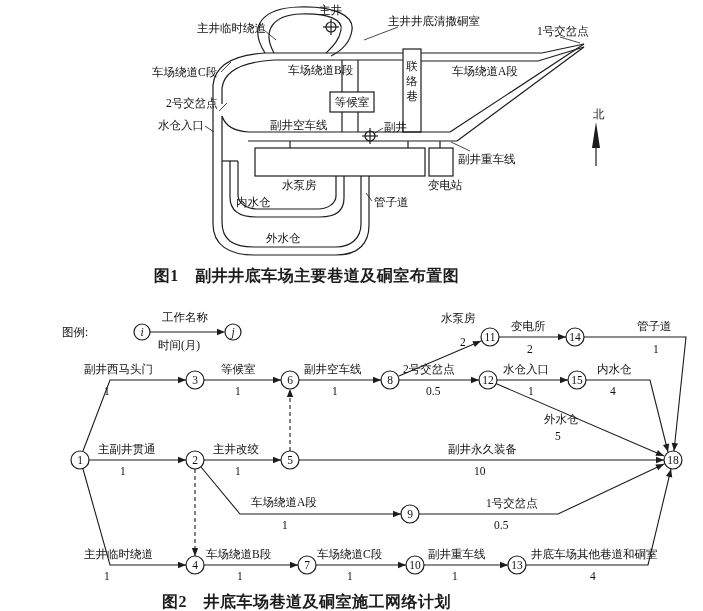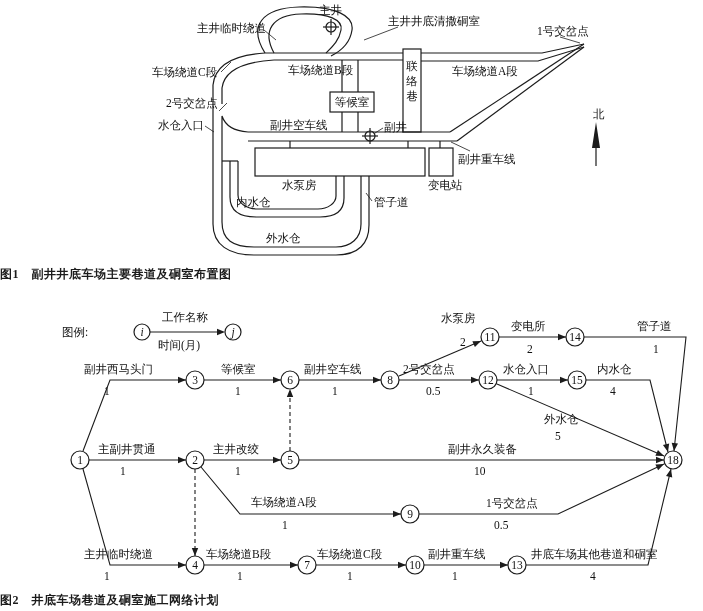--- a/index.html
+++ b/index.html
@@ -11,22 +11,22 @@
   #fig2{top:295px}
   .rd{fill:none;stroke:#1c1c1c;stroke-width:1.2}
   .leader{stroke:#1c1c1c;stroke-width:0.8}
   .fill{fill:#1c1c1c;stroke:none}
   .lbl{font-size:11.5px;fill:#111;font-family:"Liberation Serif","DejaVu Serif",serif}
   .mid{text-anchor:middle}
   .it{font-style:italic}
   .edge{fill:none;stroke:#1c1c1c;stroke-width:1.1}
   .dashed{stroke-dasharray:4 3}
   .node{fill:#fff;stroke:#1c1c1c;stroke-width:1.2}
-  .caption{position:absolute;left:0;width:613px;text-align:left;font-weight:bold;
-           font-size:12px;letter-spacing:.5px}
+  .caption{position:absolute;left:0;width:613px;text-align:center;font-weight:bold;
+           font-size:16px;letter-spacing:.5px}
   #cap1{top:266px}
   #cap2{top:592px}
 </style>
 </head>
 <body>
 
 <div class="page">
   <svg id="fig1" width="703" height="295" viewBox="0 0 703 295">
       <path d="M 265,53 C 248,26 262,8 299,7 C 336,6 354,16 352,30 C 350,44 341,51 331,56" class="rd"></path>
       <path d="M 274,53 C 262,31 272,15 301,14 C 329,13 343,20 341,30 C 339,41 332,47 326,53" class="rd"></path>

